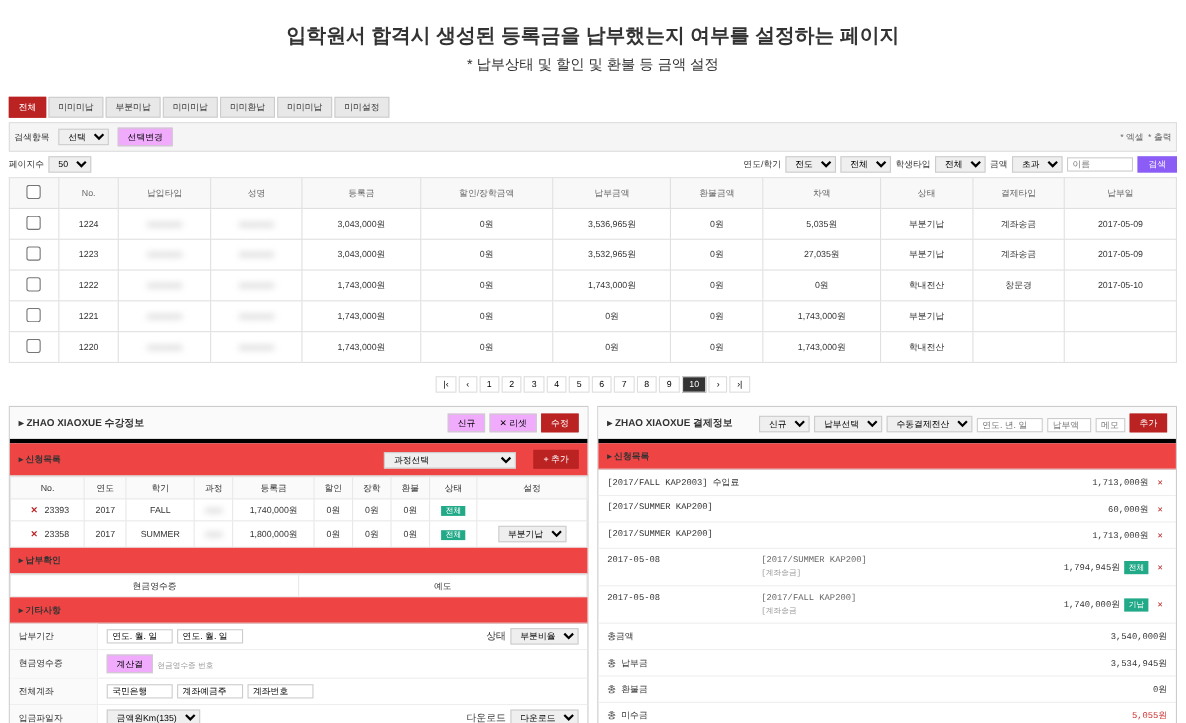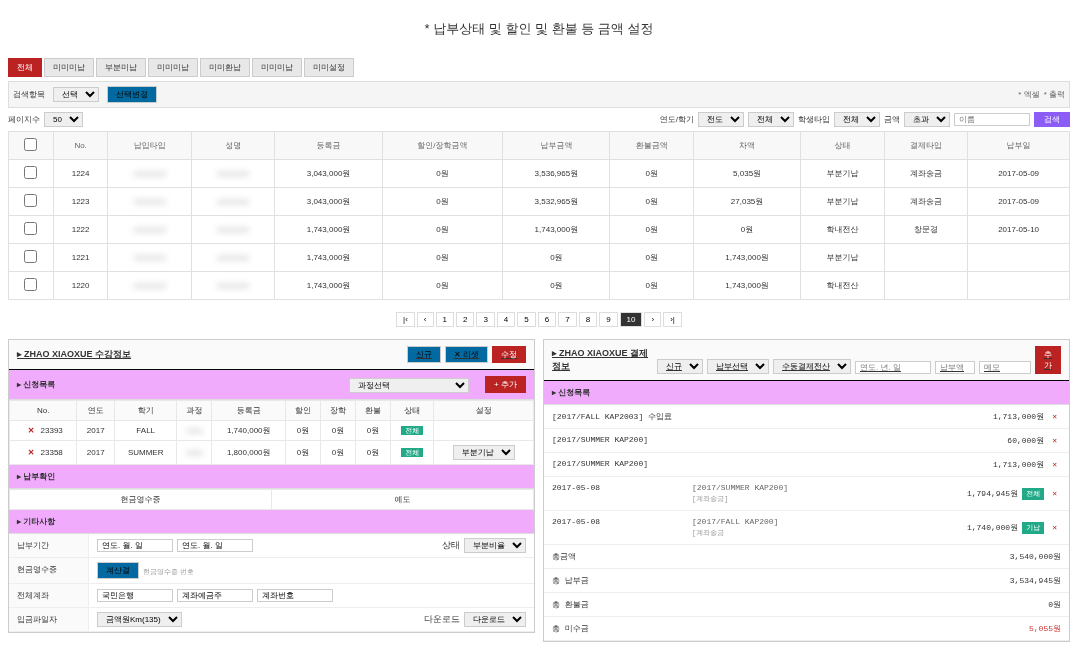--- a/index.html
+++ b/index.html
@@ -8,62 +8,63 @@
 .page-title { font-size: 18px; font-weight: bold; margin-bottom: 6px; }
 .page-subtitle { font-size: 13px; font-weight: normal; }
 .container { padding: 0 8px; }
 .tabs { display: flex; gap: 2px; margin-bottom: 4px; }
 .tab { padding: 3px 8px; background: #e8e8e8; border: 1px solid #ccc; font-size: 8px; cursor: pointer; }
 .tab.active { background: #b22; color: #fff; border-color: #b22; }
 .filter-bar { display: flex; align-items: center; gap: 8px; padding: 4px; background: #f5f5f5; border: 1px solid #ddd; margin-bottom: 4px; }
 .filter-right { margin-left: auto; display: flex; gap: 4px; align-items: center; }
 .filter-label { font-size: 8px; }
 .select-sm { font-size: 8px; padding: 1px 4px; border: 1px solid #ccc; }
-.input-sm { font-size: 8px; padding: 1px 4px; border: 1px solid #ccc; width: 76px; }
+.input-sm { font-size: 8px; padding: 1px 4px; border: 1px solid #ccc; width: 60px; }
 .btn-search { background: #8b5cf6; color: #fff; padding: 2px 10px; font-size: 8px; border: none; cursor: pointer; }
 .link-sm { font-size: 8px; color: #666; cursor: pointer; }
 .pagesize-bar { display: flex; align-items: center; gap: 4px; margin-bottom: 4px; }
 table { width: 100%; border-collapse: collapse; }
 .main-table th, .main-table td { border: 1px solid #e0e0e0; padding: 6px 4px; text-align: center; font-size: 8px; }
 .main-table th { background: #f8f8f8; font-weight: normal; color: #666; }
 .blur { filter: blur(3px); color: #999; }
 .pagination { display: flex; justify-content: center; gap: 2px; margin: 12px 0; }
 .page-btn { border: 1px solid #ddd; padding: 2px 6px; font-size: 8px; background: #fff; cursor: pointer; }
 .page-btn.active { background: #333; color: #fff; }
 .two-col { display: flex; gap: 8px; margin-top: 8px; }
 .col-left { flex: 1; min-width: 0; }
 .col-right { flex: 1; min-width: 0; }
 .panel { border: 1px solid #ccc; margin-bottom: 8px; }
-.panel-header { display: flex; align-items: center; padding: 6px 8px; background: #fafafa; border-bottom: 1px solid #000000; text-decoration: underline; }
+.panel-header { display: flex; align-items: center; padding: 6px 8px; background: #fafafa; border-bottom: 4px solid #000000; }
 .panel-title { font-size: 9px; font-weight: bold; }
 .panel-actions { margin-left: auto; display: flex; gap: 4px; align-items: flex-end; }
-.btn-xs { padding: 2px 8px; font-size: 8px; border: 1px solid #ccc; background: #0369a1; cursor: pointer; }
+.btn-xs { padding: 2px 8px; font-size: 8px; border: 1px solid #ccc; background: #f0abfc; cursor: pointer; }
 .btn-red { background: #b22; color: #fff; border-color: #b22; }
 .btn-green { background: #2a8; color: #fff; border-color: #2a8; padding: 1px 6px; }
-.section-header { padding: 6px 8px; background: #f0abfc; border-bottom: 1px solid #ddd; display: flex; align-items: center; font-size: 8px; font-weight: bold; }
+.section-header { padding: 6px 8px; background: #ef4444; border-bottom: 1px solid #ddd; display: flex; align-items: center; font-size: 8px; font-weight: bold; }
 .section-header .panel-actions { margin-left: auto; gap: 16px; }
 .inner-table { width: 100%; }
 .inner-table th, .inner-table td { border: 1px solid #e8e8e8; padding: 4px; text-align: center; font-size: 8px; }
 .inner-table th { background: #fafafa; font-weight: normal; }
 .x-icon { color: #b22; font-weight: bold; cursor: pointer; margin: 0 4px; }
 .form-row { display: flex; border-bottom: 1px solid #eee; }
 .form-label { width: 80px; padding: 6px 8px; background: #fafafa; font-size: 8px; border-right: 1px solid #eee; }
 .form-value { flex: 1; padding: 4px 8px; display: flex; gap: 4px; align-items: center; }
 .pay-row { display: flex; border-bottom: 1px solid #eee; padding: 6px 8px; font-size: 8px; font-family: Liberation Mono, monospace; }
 .pay-label { width: 140px; }
 .pay-detail { flex: 1; color: #666; }
 .pay-amount { width: 120px; text-align: right; display: flex; align-items: center; justify-content: flex-end; gap: 4px; }
 .text-red { color: #c33; }
 .badge-sm { padding: 1px 4px; font-size: 7px; }
 .sub-note { font-size: 7px; color: #999; margin-top: 2px; }
 </style>
 </head>
 <body>
 
 <div class="page-header">
+  <div class="page-title">입학원서 합격시 생성된 등록금을 납부했는지 여부를 설정하는 페이지</div>
   <div class="page-subtitle">* 납부상태 및 할인 및 환불 등 금액 설정</div>
 </div>
 
 <div class="container">
 
 <div class="tabs" id="tabs">
       <div class="tab active">전체</div>
       <div class="tab">미미미납</div>
       <div class="tab">부분미납</div>
       <div class="tab">미미미납</div>
@@ -322,21 +323,21 @@
   <div class="col-right">
     <div class="panel">
       <div class="panel-header">
         <span class="panel-title">▸ <span>ZHAO XIAOXUE 결제정보</span></span>
         <div class="panel-actions">
           <select class="select-sm"><option>신규</option></select>
           <select class="select-sm"><option>납부선택</option></select>
           <select class="select-sm"><option>수동결제전산</option></select>
           <input class="input-sm" placeholder="연도. 년. 일" style="">
           <input class="input-sm" style="width: 40px;" placeholder="납부액">
-          <input class="input-sm" style="width: 52px;" placeholder="메모">
+          <input class="input-sm" style="width: 27px;" placeholder="메모">
           <button class="btn-xs btn-red">추가</button>
         </div>
       </div>
       <div class="section-header">
         <span>▸ <span>신청목록</span></span>
       </div>
       <div id="pay-rows">
             <div class="pay-row">
               <div class="pay-label">[2017/FALL KAP2003] 수입료</div>
               <div class="pay-detail"></div>

